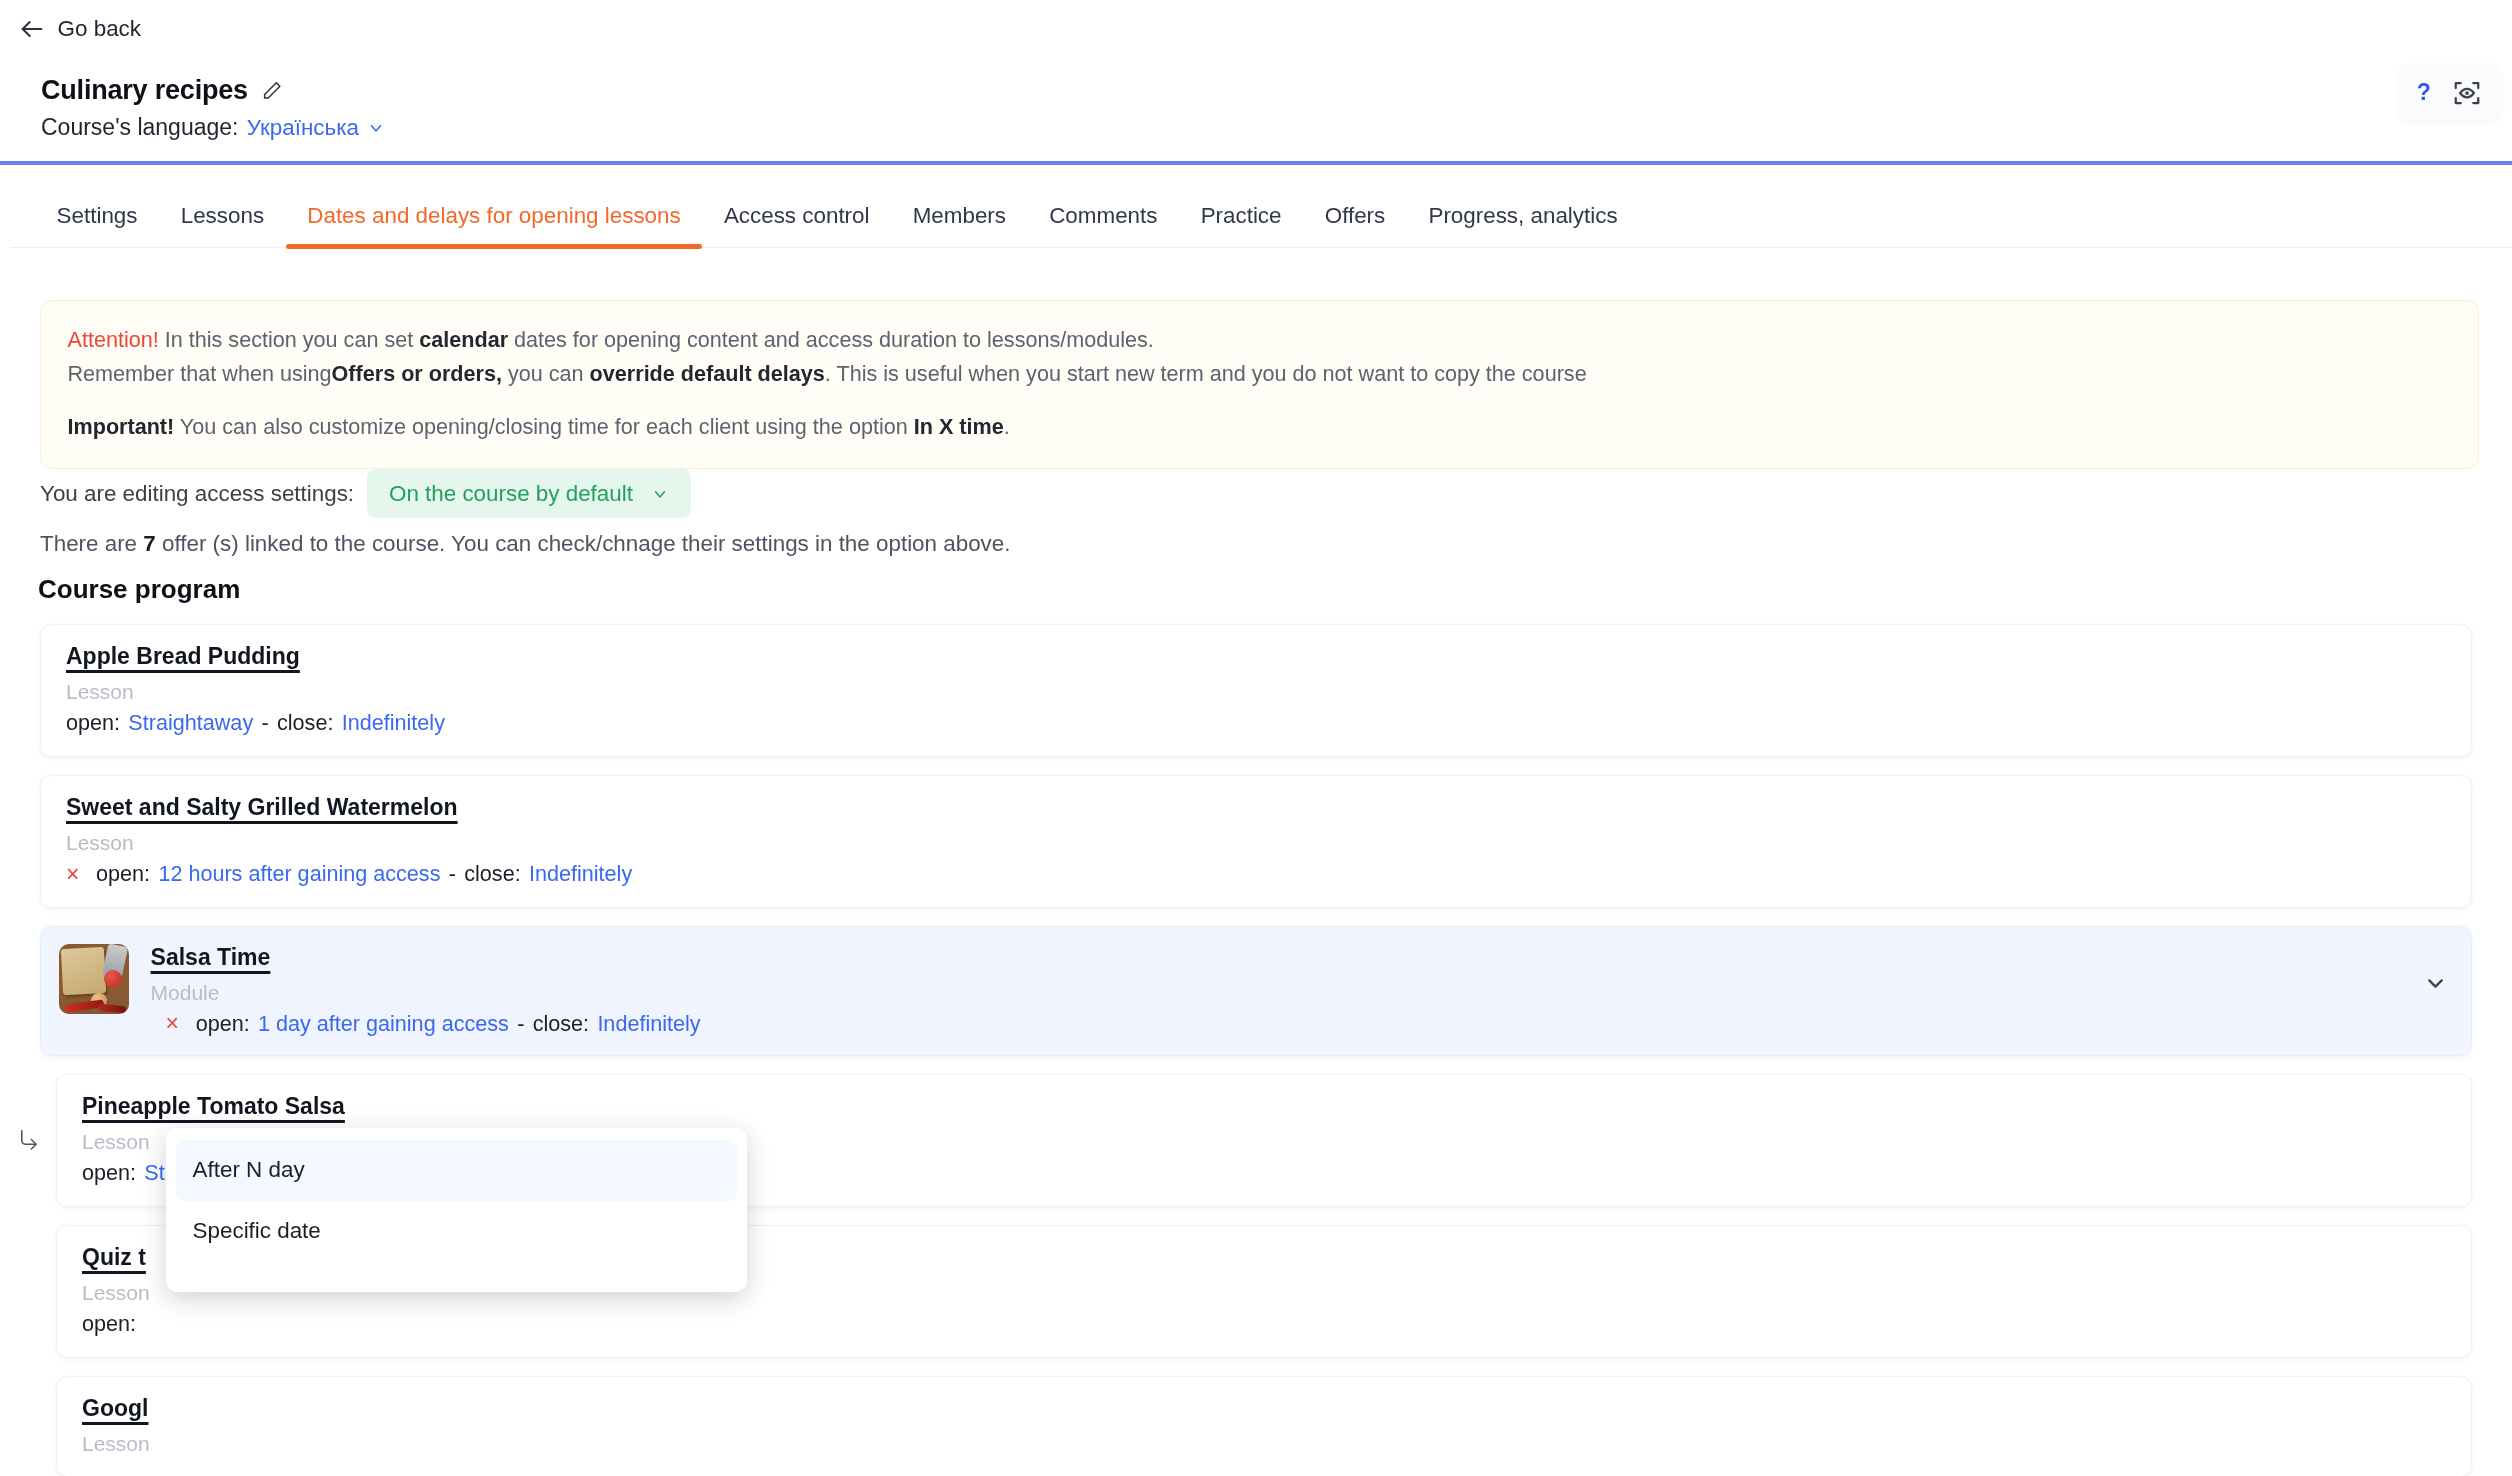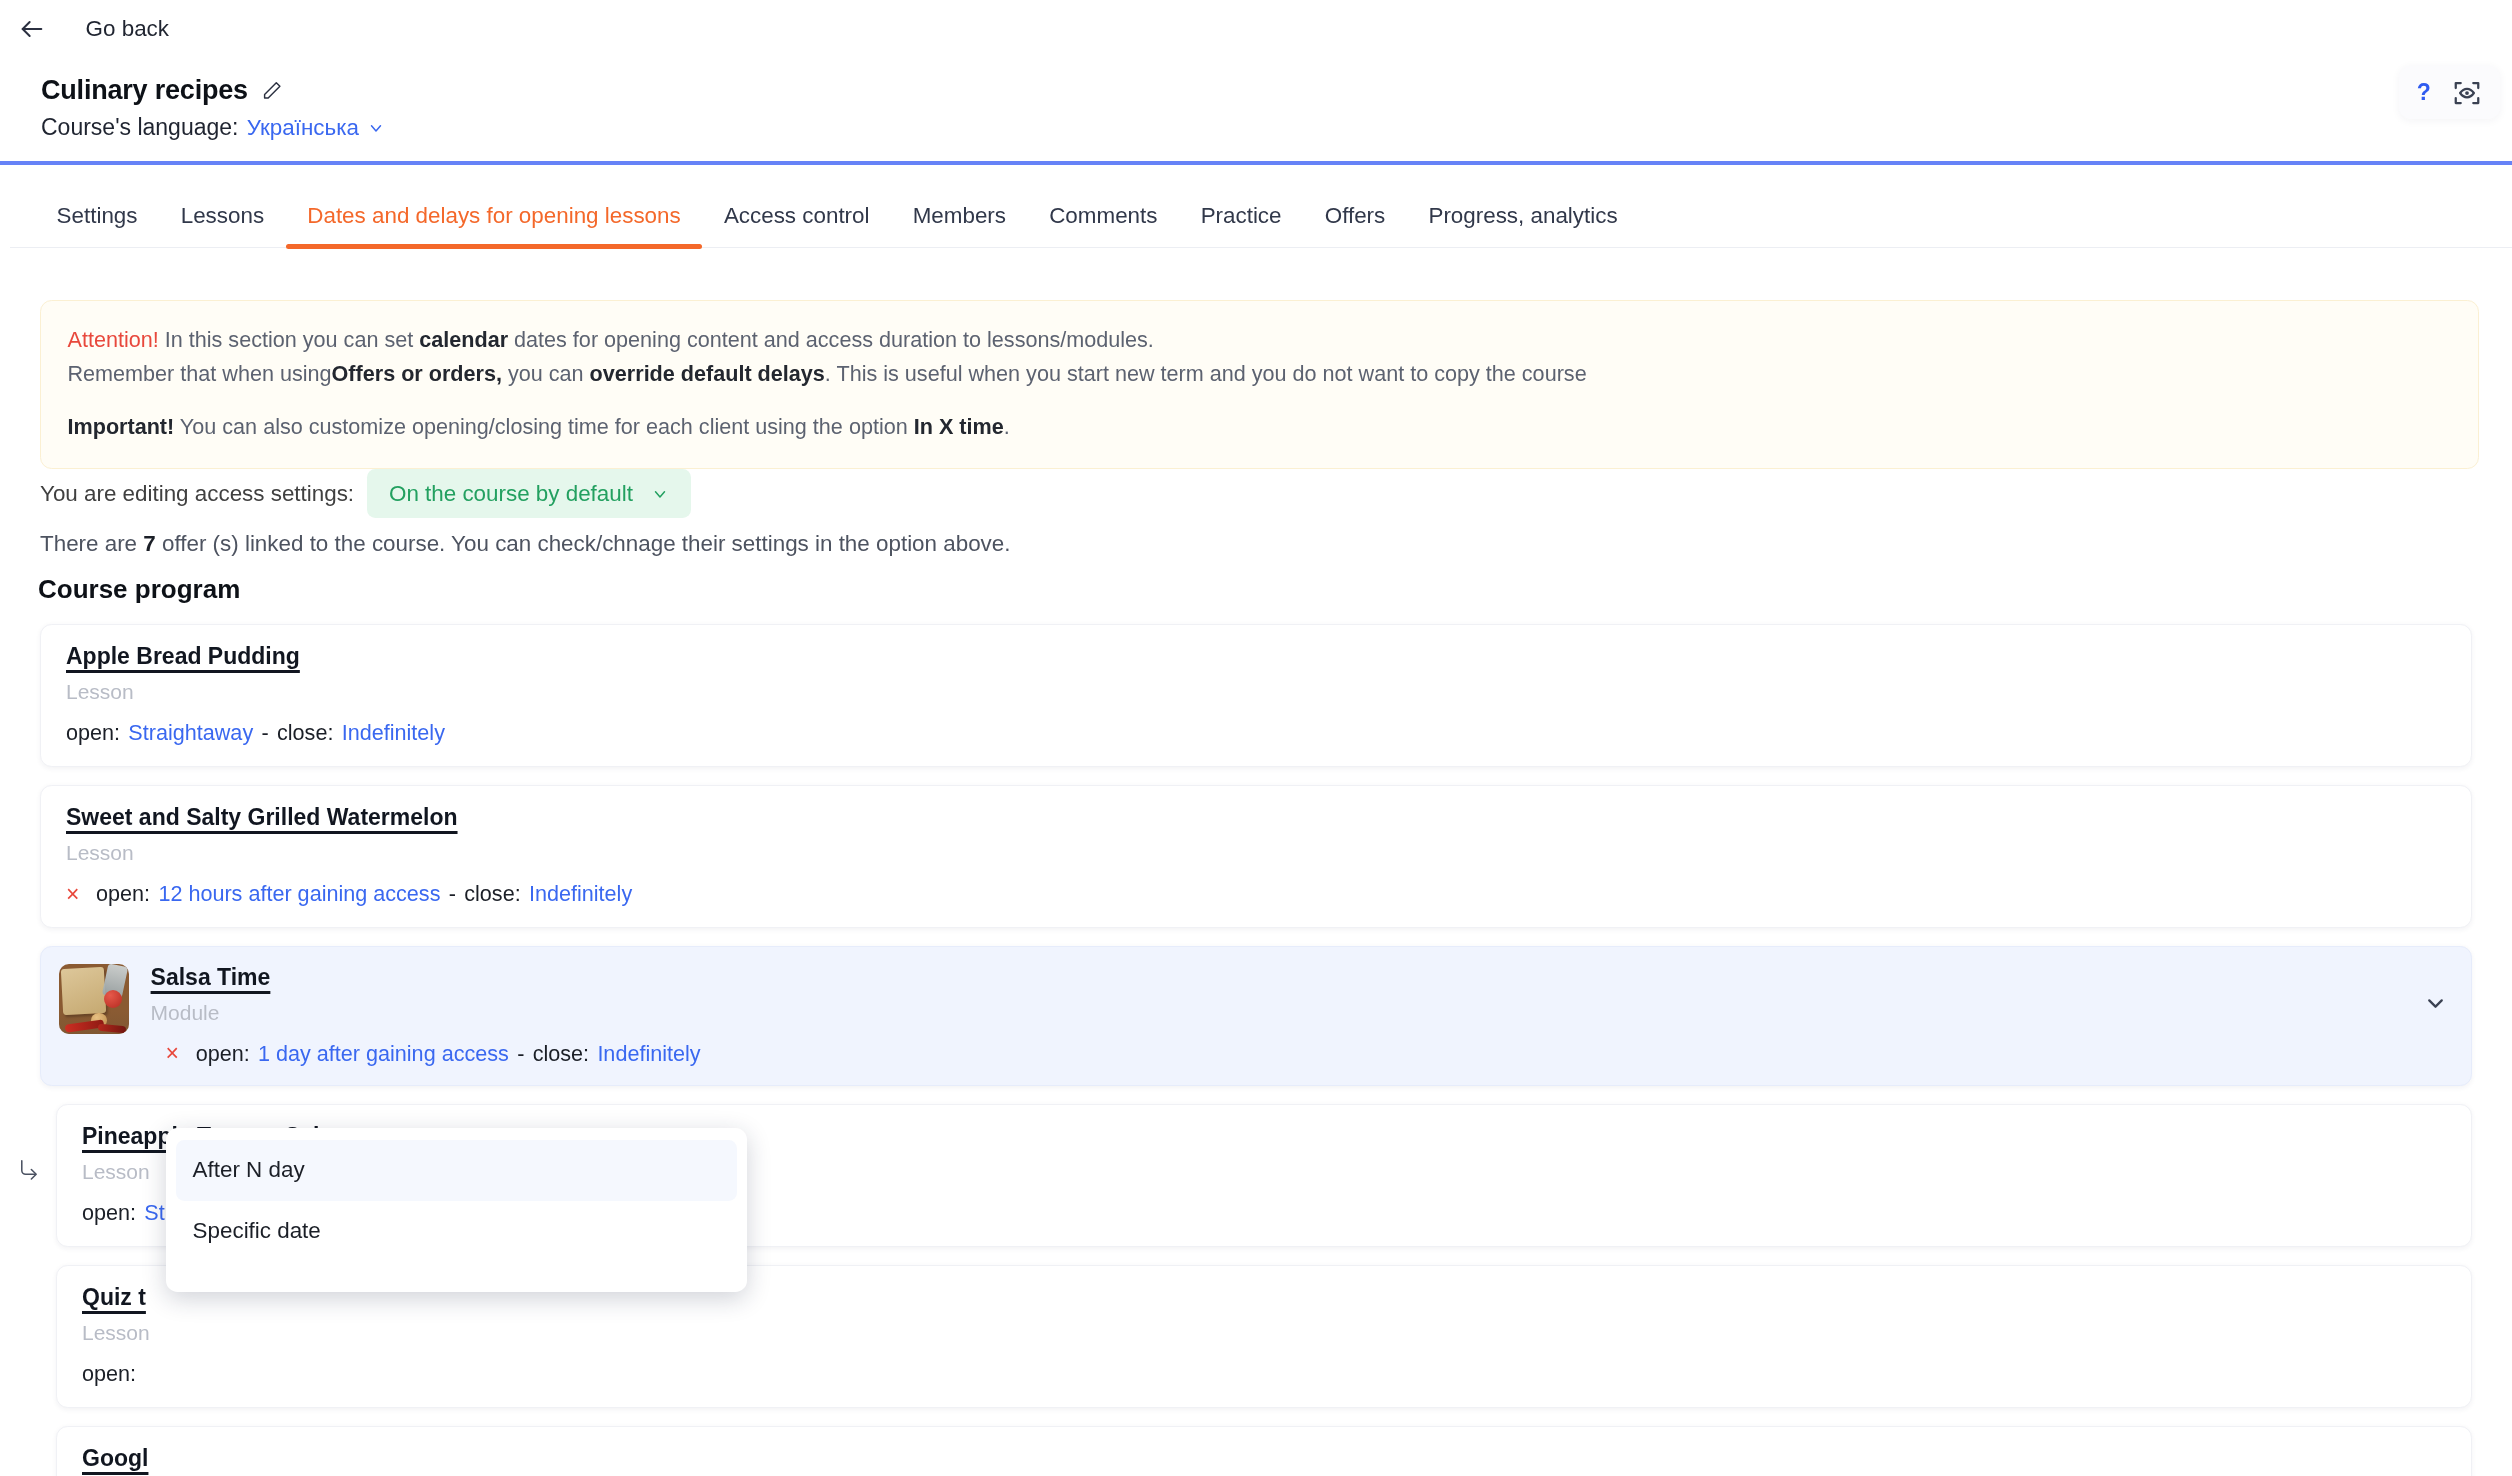--- a/index.html
+++ b/index.html
@@ -11,21 +11,21 @@
   }
   .page { position: relative; width: 2512px; height: 1477px; background: #fff; }
 
   
   .goback {
     position: absolute; left: 18px; top: 15px;
     display: flex; align-items: center; gap: 11.6px;
     cursor: pointer;
   }
   .goback .arrow { width: 28px; height: 28px; display: block; }
-  .goback .label { font-size: 22.4px; color: #1f2430; line-height: 28px; margin-left: 28px; }
+  .goback .label { font-size: 22.4px; color: #1f2430; line-height: 28px; }
 
   
   .titleblock { position: absolute; left: 41px; top: 75px; }
   .titlerow { display: flex; align-items: center; gap: 13.3px; }
   .course-title { font-size: 27px; font-weight: bold; color: #0d1117; letter-spacing: -0.2px; }
   .pencil { width: 21.6px; height: 21.6px; display: block; cursor: pointer; }
   .langrow { display: flex; align-items: center; gap: 8.3px; margin-top: 8.3px; }
   .langlabel { font-size: 23px; color: #1f2430; }
   .langvalue { font-size: 22.4px; color: #3a68f0; cursor: pointer; }
   .langchev { width: 18px; height: 18px; display: block; }
@@ -162,21 +162,21 @@
   .cardbody { flex: 1 1 auto; min-width: 0; }
 
   .item-title {
     font-size: 23px; font-weight: bold; color: #111620;
     text-decoration: underline; text-underline-offset: 5.8px;
     text-decoration-thickness: 2.5px;
     display: inline-block; cursor: pointer;
   }
   .item-kind { font-size: 21px; color: #b8bcc6; margin-top: 10px; }
   .item-dates {
-    font-size: 21.6px; color: #1b1f27; margin-top: 16px;
+    font-size: 21.6px; color: #1b1f27; margin-top: 6px;
     display: flex; align-items: center; gap: 8.3px;
   }
   .item-dates.offset { padding-left: 15px; }
   .xmark { color: #e8483c; font-size: 23px; line-height: 1; margin-right: 8.3px; cursor: pointer; }
   .lnk { color: #3a68f0; cursor: pointer; }
   .dash { color: #1b1f27; }
 
   .modchev {
     position: absolute; right: 23px; top: 43px;
     width: 25px; height: 25px; display: block; cursor: pointer;

